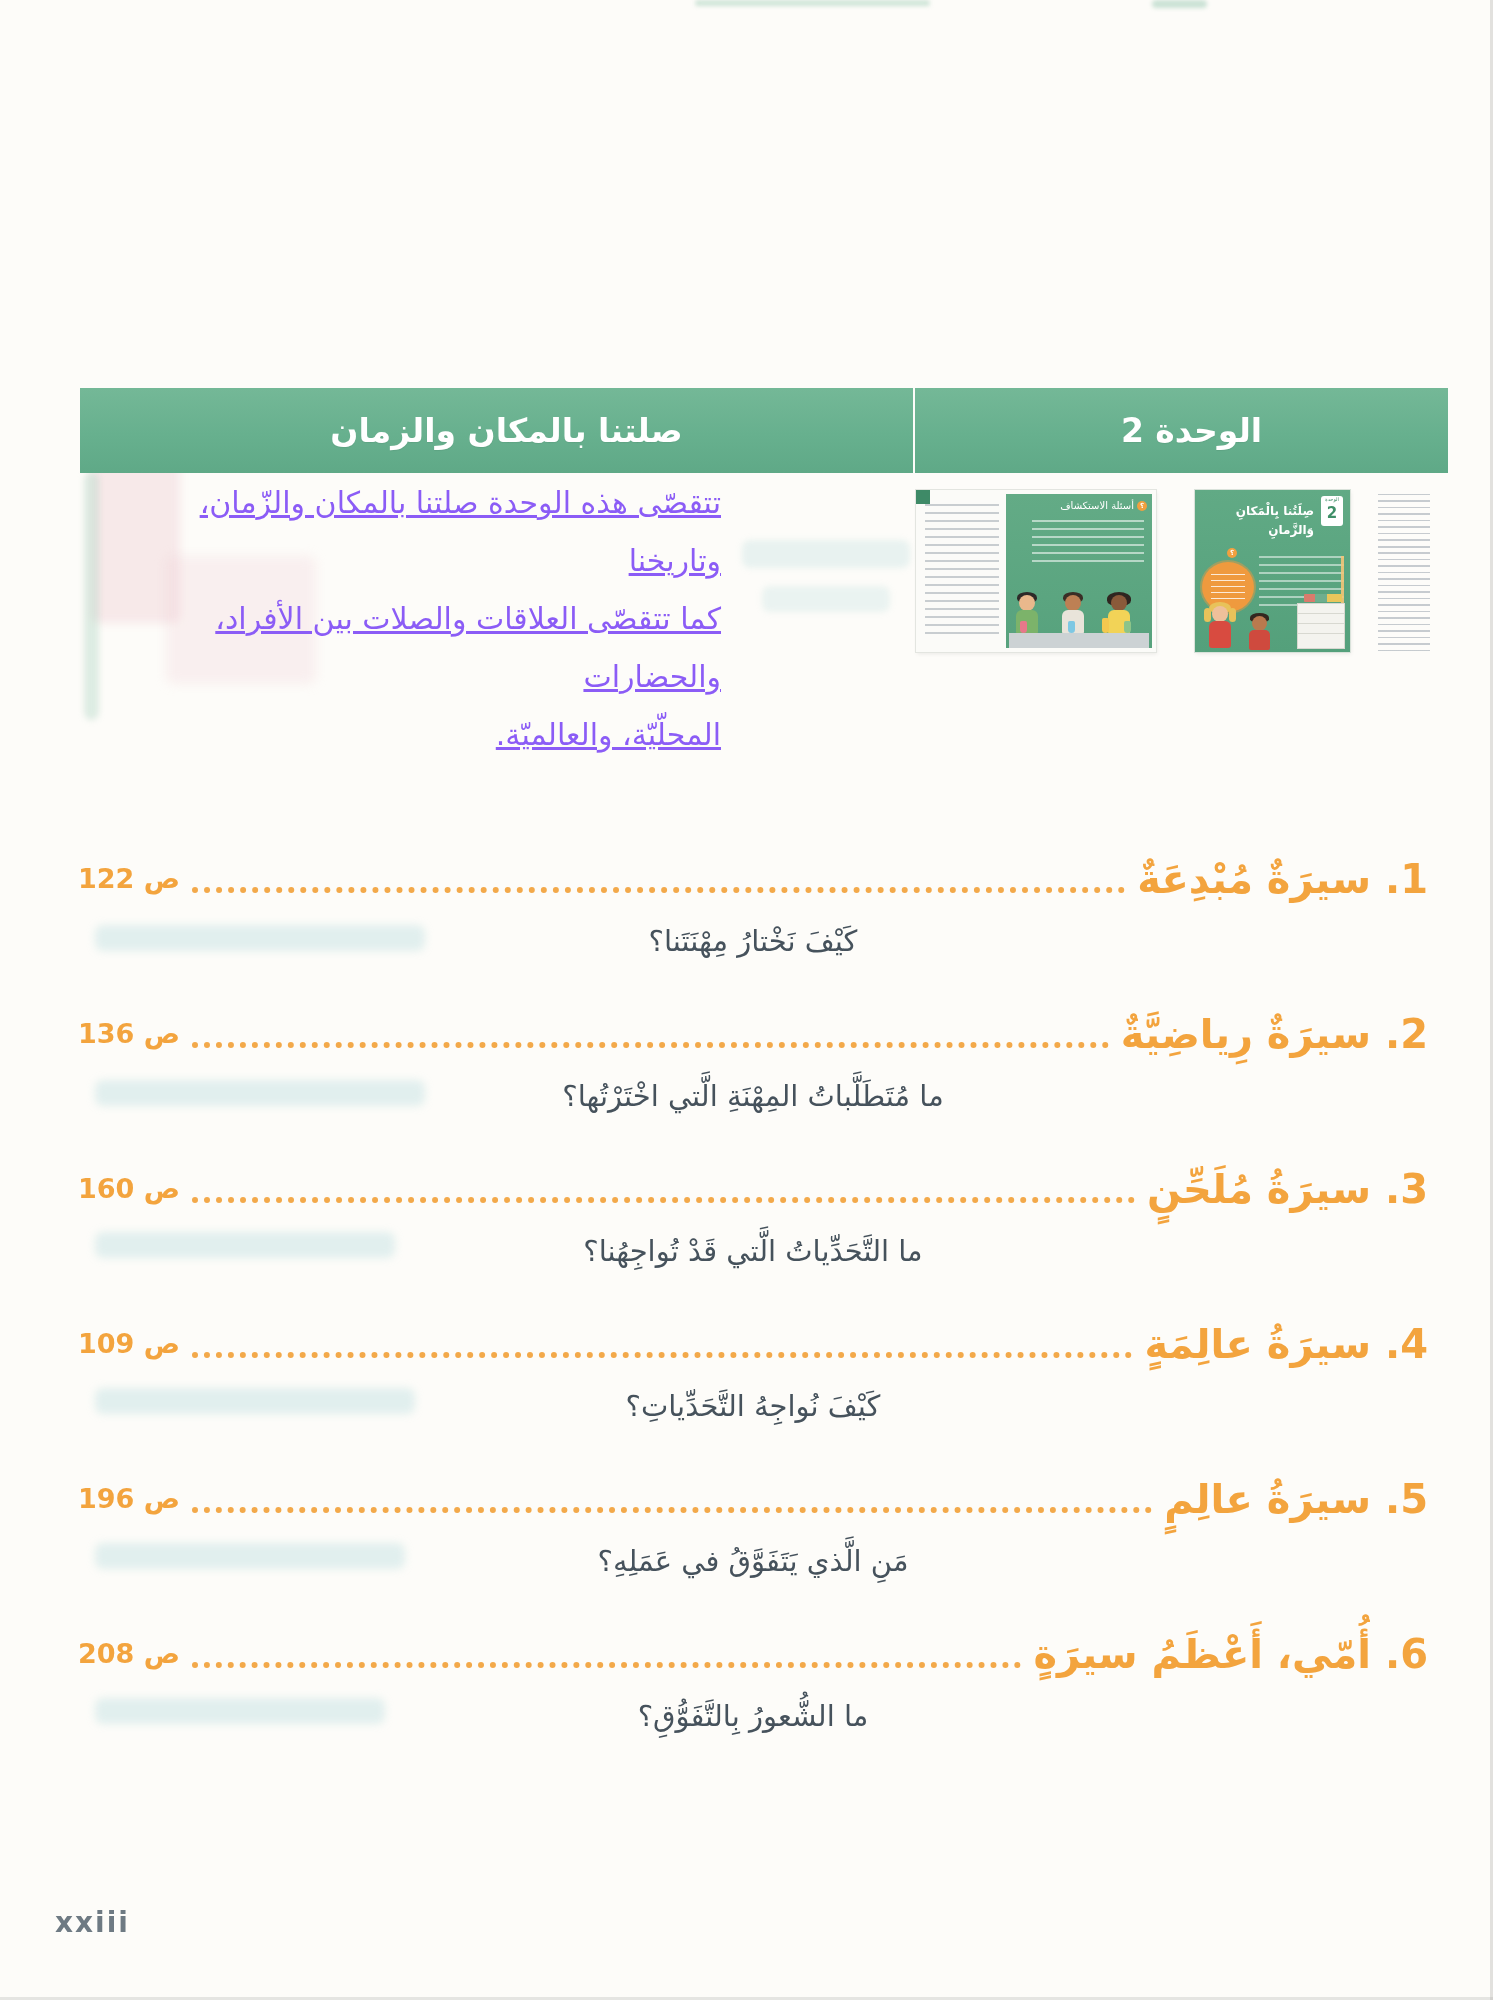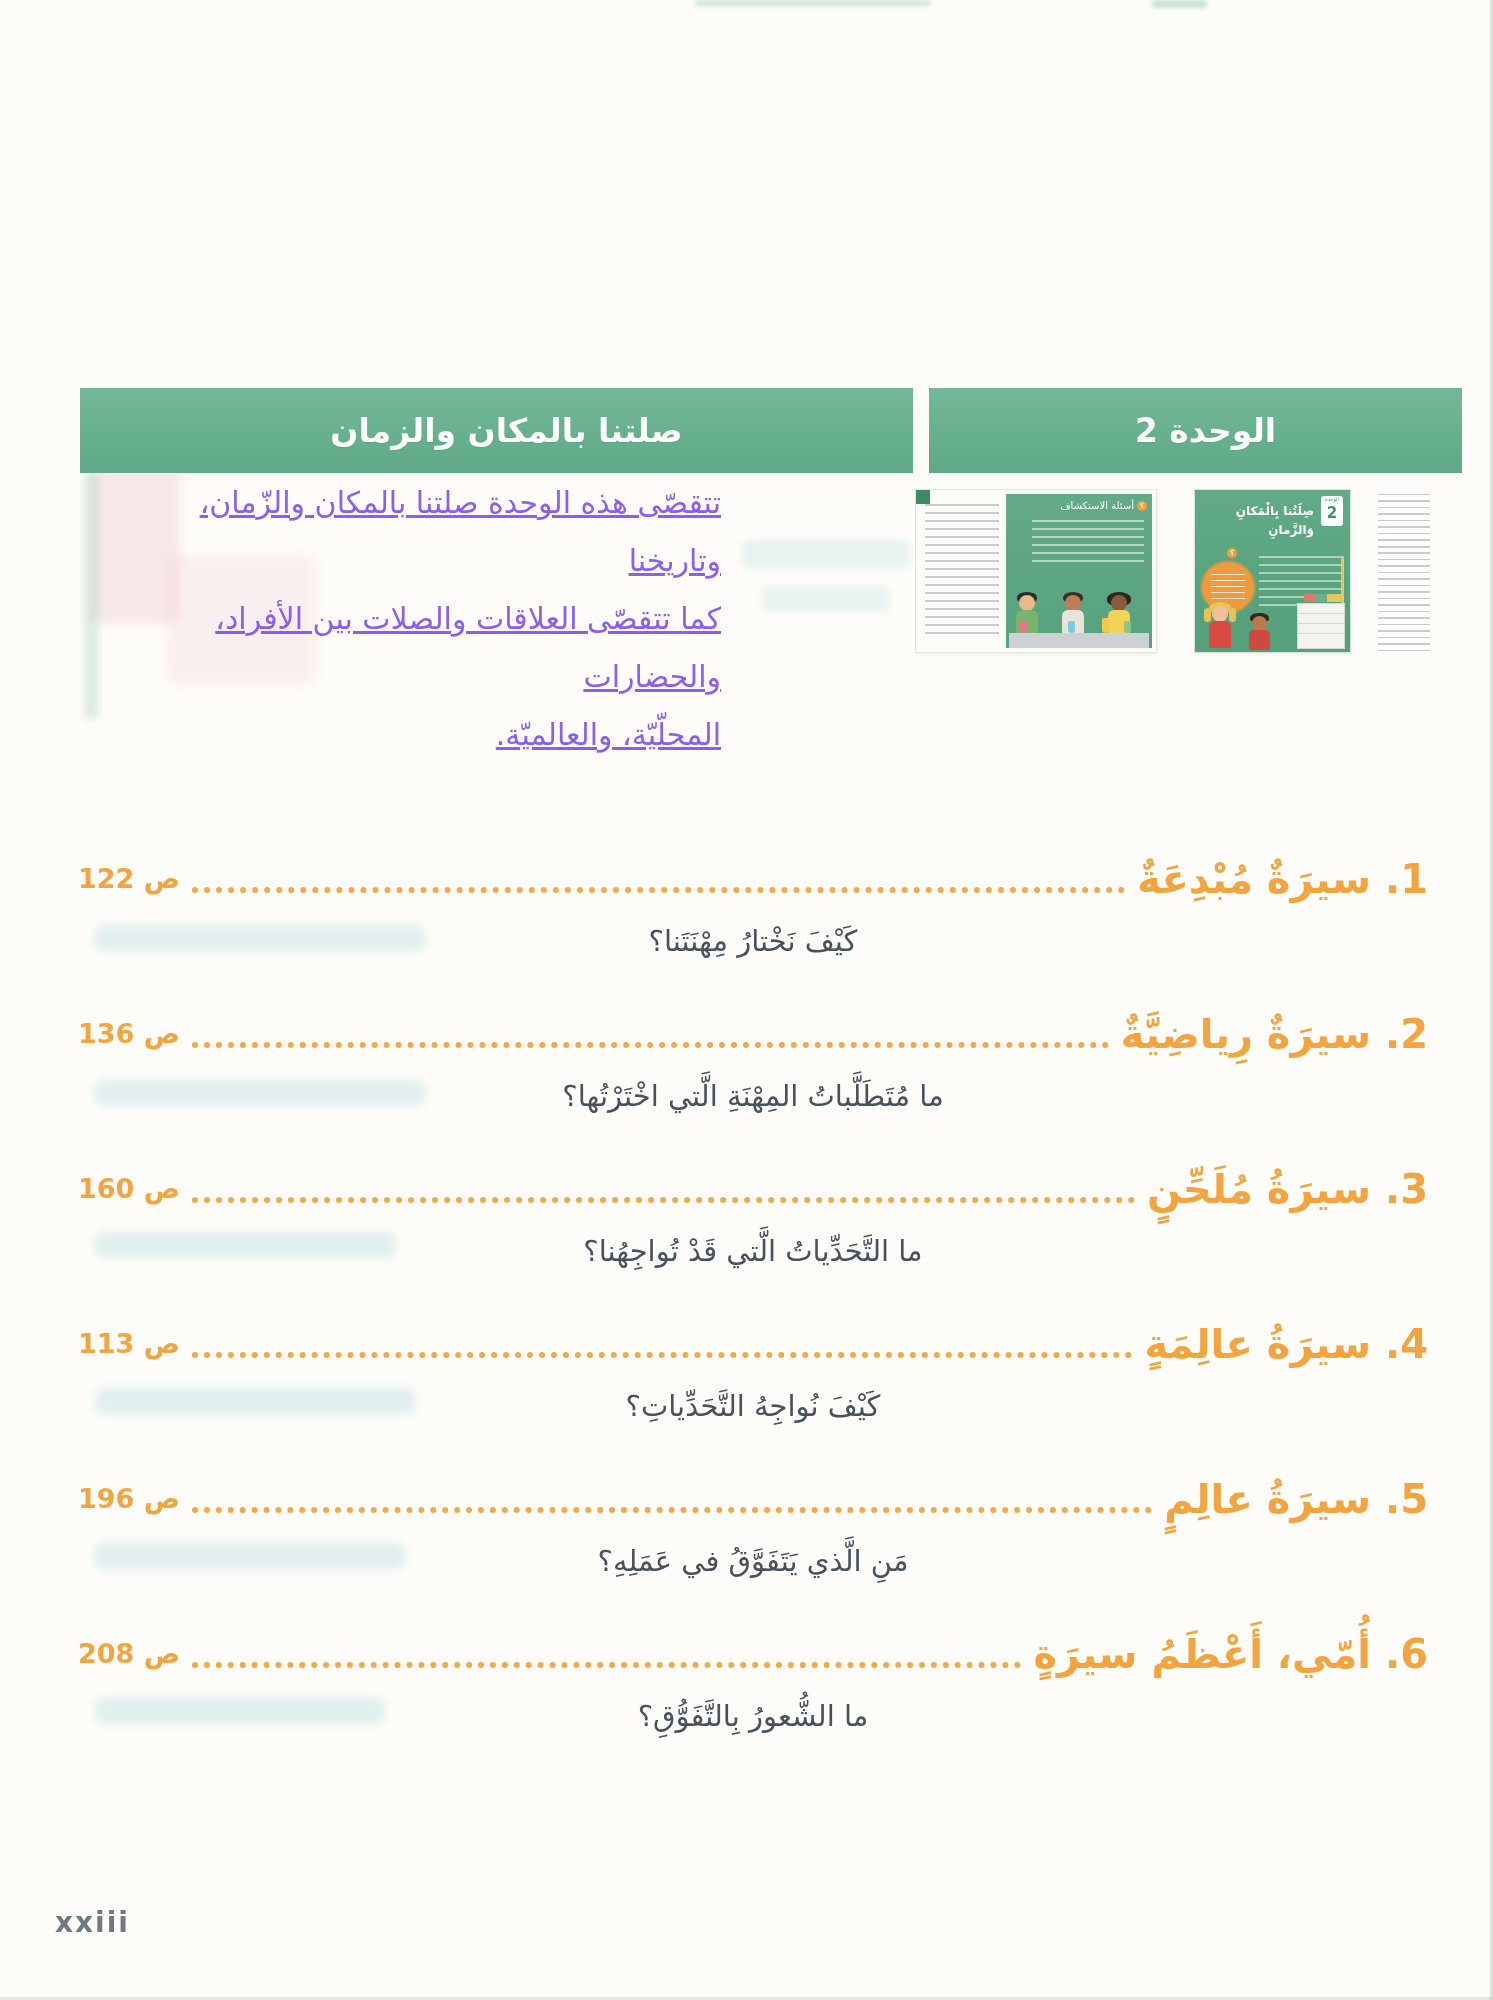--- a/index.html
+++ b/index.html
@@ -11,21 +11,21 @@
     overflow:hidden;
     font-family:"DejaVu Sans", sans-serif;
   }
   
   .bar{
     position:absolute;top:388px;height:85px;
     background:linear-gradient(180deg,#74b897 0%,#67b08e 55%,#5fa987 100%);
     display:flex;align-items:center;justify-content:center;padding-left:20px;
   }
   .bar-left{left:80px;width:813px;}
-  .bar-right{left:915px;width:513px;margin-left:14px;}
+  .bar-right{left:915px;width:513px;}
   .bar-text{
     color:#ffffff;font-size:33px;font-weight:bold;
     direction:rtl;letter-spacing:0;
     text-shadow:0 1px 1px rgba(0,0,0,.06);
   }
   
   .intro{
     position:absolute;left:115px;top:474px;width:606px;
     direction:rtl;text-align:right;
     color:#8b5cf6;font-size:30px;line-height:58px;text-decoration:underline;
@@ -290,21 +290,21 @@
         <span class="toc-leader"></span>
         <span class="toc-page">ص 160</span>
       </div>
       <div class="toc-question">ما التَّحَدِّياتُ الَّتي قَدْ تُواجِهُنا؟</div>
     </div>
 
     <div class="toc-item">
       <div class="toc-row">
         <span class="toc-title"><span>4.</span> <span>سيرَةُ عالِمَةٍ</span></span>
         <span class="toc-leader"></span>
-        <span class="toc-page">ص 113</span>
+        <span class="toc-page">ص 109</span>
       </div>
       <div class="toc-question">كَيْفَ نُواجِهُ التَّحَدِّياتِ؟</div>
     </div>
 
     <div class="toc-item">
       <div class="toc-row">
         <span class="toc-title"><span>5.</span> <span>سيرَةُ عالِمٍ</span></span>
         <span class="toc-leader"></span>
         <span class="toc-page">ص 196</span>
       </div>

